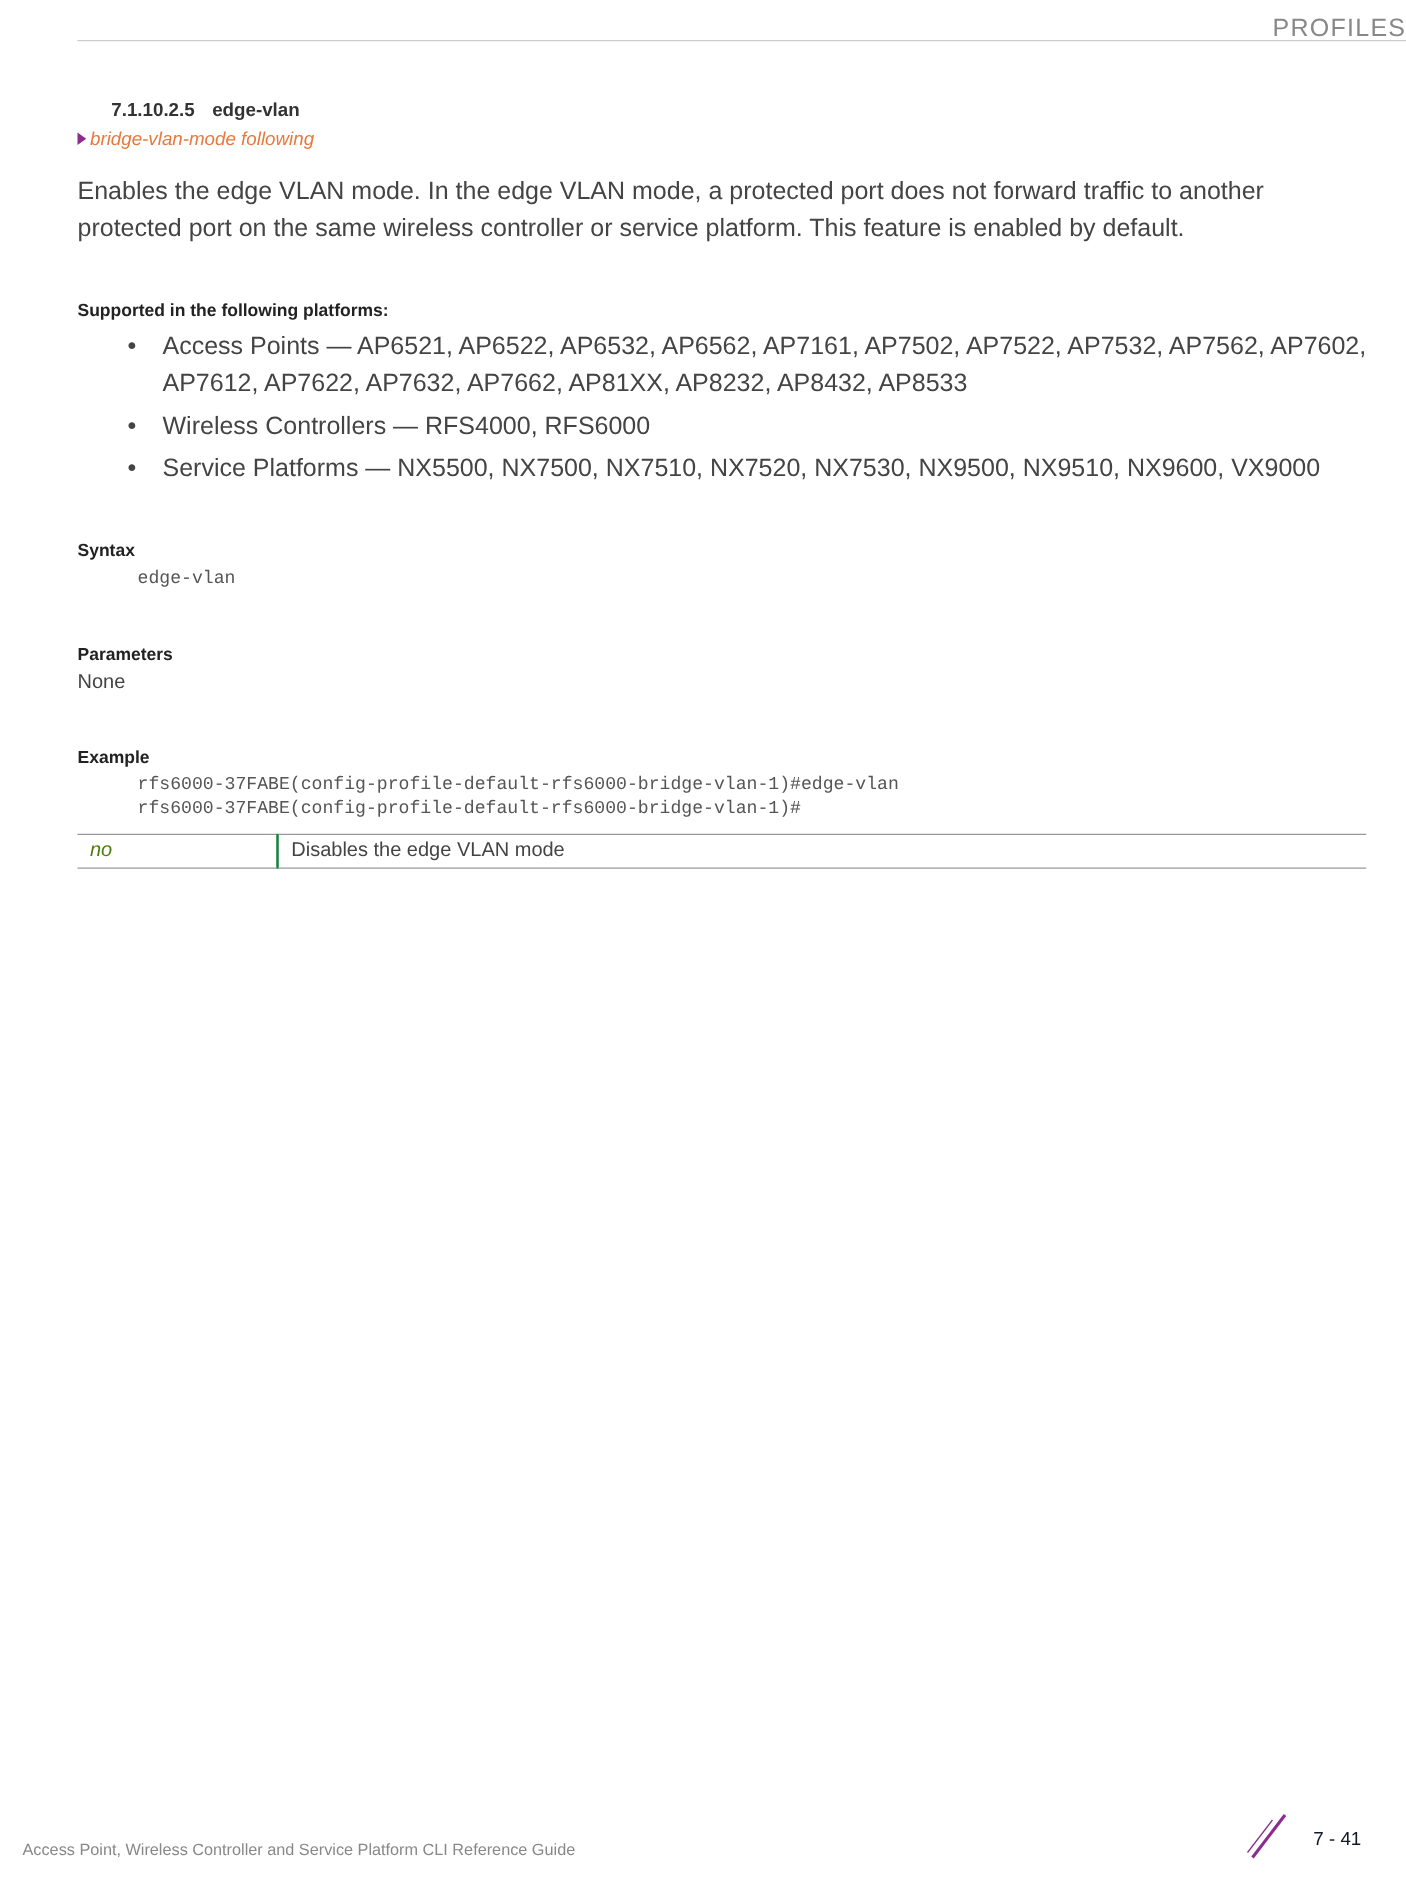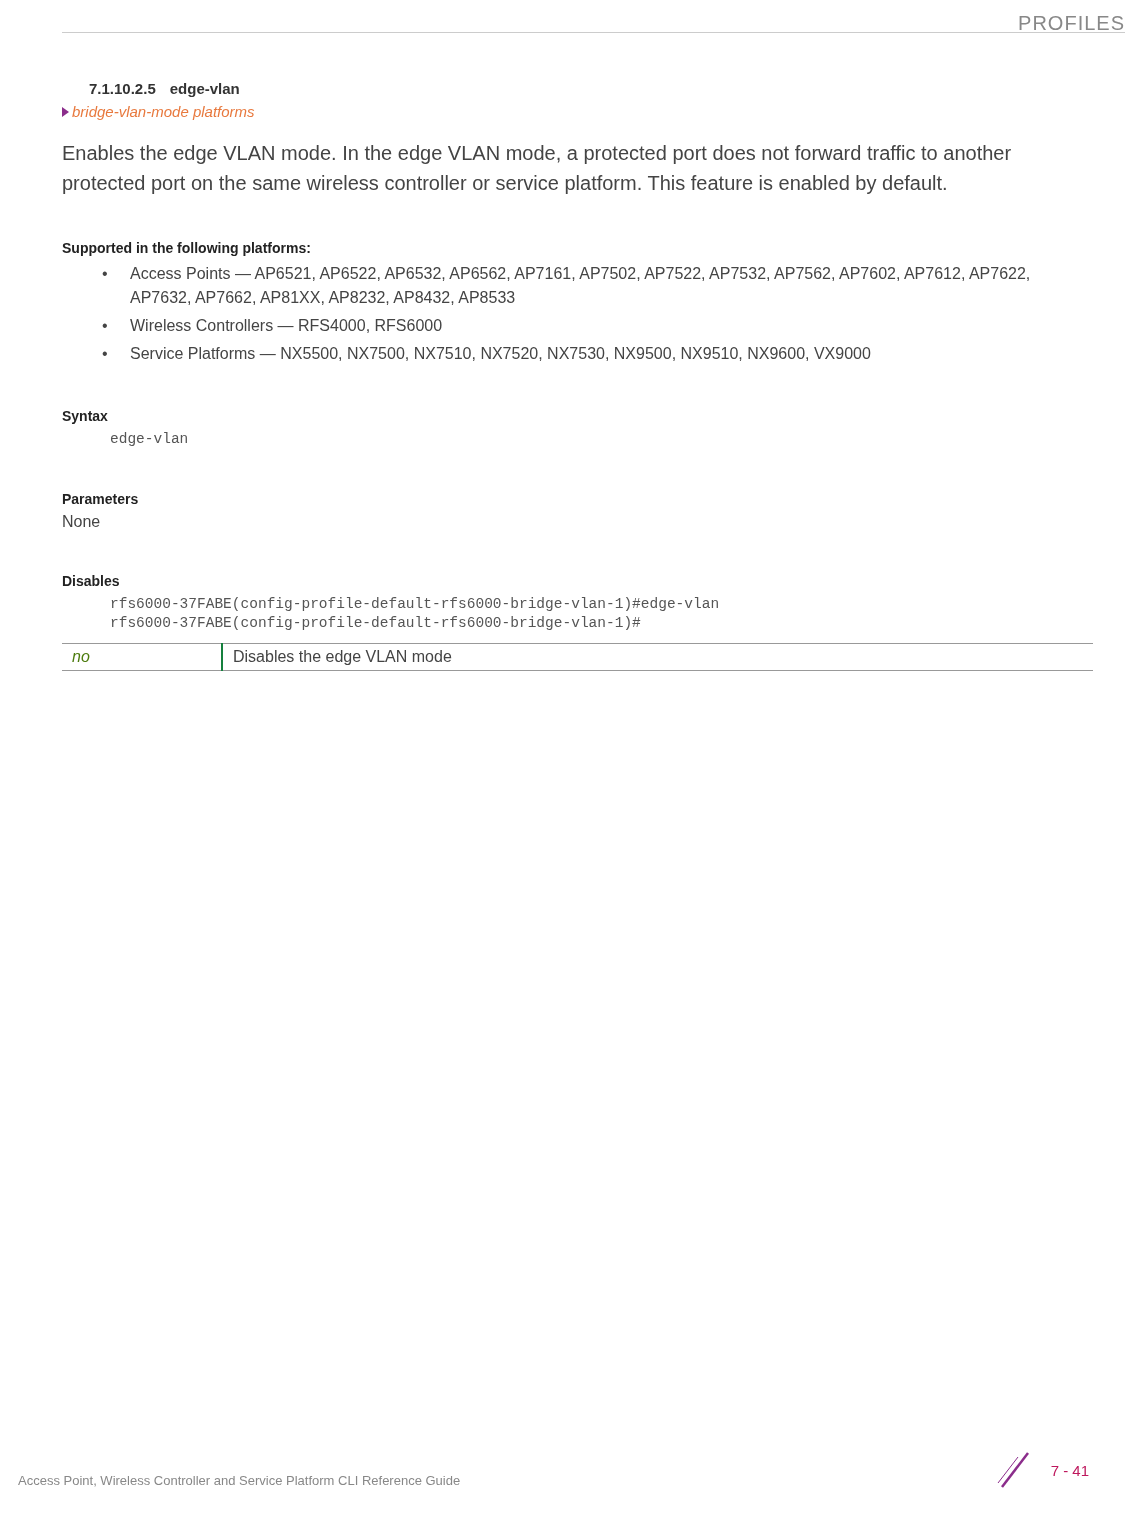--- a/index.html
+++ b/index.html
@@ -76,21 +76,21 @@
       margin-bottom: 6px;
       color: #222;
       margin-top: 42px;
     }
     .bullet-list {
       list-style: none;
       margin-left: 40px;
       margin-bottom: 14px;
     }
     .bullet-list li {
-      font-size: 16px;
+      font-size: 20px;
       color: #444;
       font-weight: 300;
       line-height: 1.5;
       margin-bottom: 4px;
       position: relative;
       padding-left: 28px;
     }
     .bullet-list li::before {
       content: "•";
       position: absolute;
@@ -147,60 +147,60 @@
       color: #888;
       font-weight: 300;
     }
     .footer-right {
       position: absolute;
       right: 0;
       bottom: -6px;
     }
     .page-number {
       font-size: 15px;
-      color: #be185d;
+      color: #0f172a;
       font-weight: 300;
     }
     .slash-icon {
       display: inline-block;
       margin-right: 10px;
       vertical-align: middle;
     }
   </style>
 </head>
 <body>
 
 <div class="page-header">PROFILES</div>
 <div class="header-line"></div>
 
 <div class="content">
   <div class="section-number-title">
     <span class="section-number">7.1.10.2.5</span><span>edge-vlan</span>
   </div>
 
   <div class="breadcrumb">
-    <span class="triangle"></span><span>bridge-vlan-mode platforms</span>
+    <span class="triangle"></span><span>bridge-vlan-mode following</span>
   </div>
 
   <p class="description">Enables the edge VLAN mode. In the edge VLAN mode, a protected port does not forward traffic to another protected port on the same wireless controller or service platform. This feature is enabled by default.</p>
 
   <div class="subheading">Supported in the following platforms:</div>
   <ul class="bullet-list">
     <li>Access Points — AP6521, AP6522, AP6532, AP6562, AP7161, AP7502, AP7522, AP7532, AP7562, AP7602, AP7612, AP7622, AP7632, AP7662, AP81XX, AP8232, AP8432, AP8533</li>
     <li>Wireless Controllers — RFS4000, RFS6000</li>
     <li>Service Platforms — NX5500, NX7500, NX7510, NX7520, NX7530, NX9500, NX9510, NX9600, VX9000</li>
   </ul>
 
   <div class="subheading">Syntax</div>
   <div class="code-block">edge-vlan</div>
 
   <div class="subheading">Parameters</div>
   <p class="params-text">None</p>
 
-  <div class="subheading">Disables</div>
+  <div class="subheading">Example</div>
   <div class="code-block">rfs6000-37FABE(config-profile-default-rfs6000-bridge-vlan-1)#edge-vlan
 rfs6000-37FABE(config-profile-default-rfs6000-bridge-vlan-1)#</div>
 
   <table class="related-table">
     <tbody>
         <tr>
       <td>no</td>
       <td>Disables the edge VLAN mode</td>
     </tr>
   </tbody>

